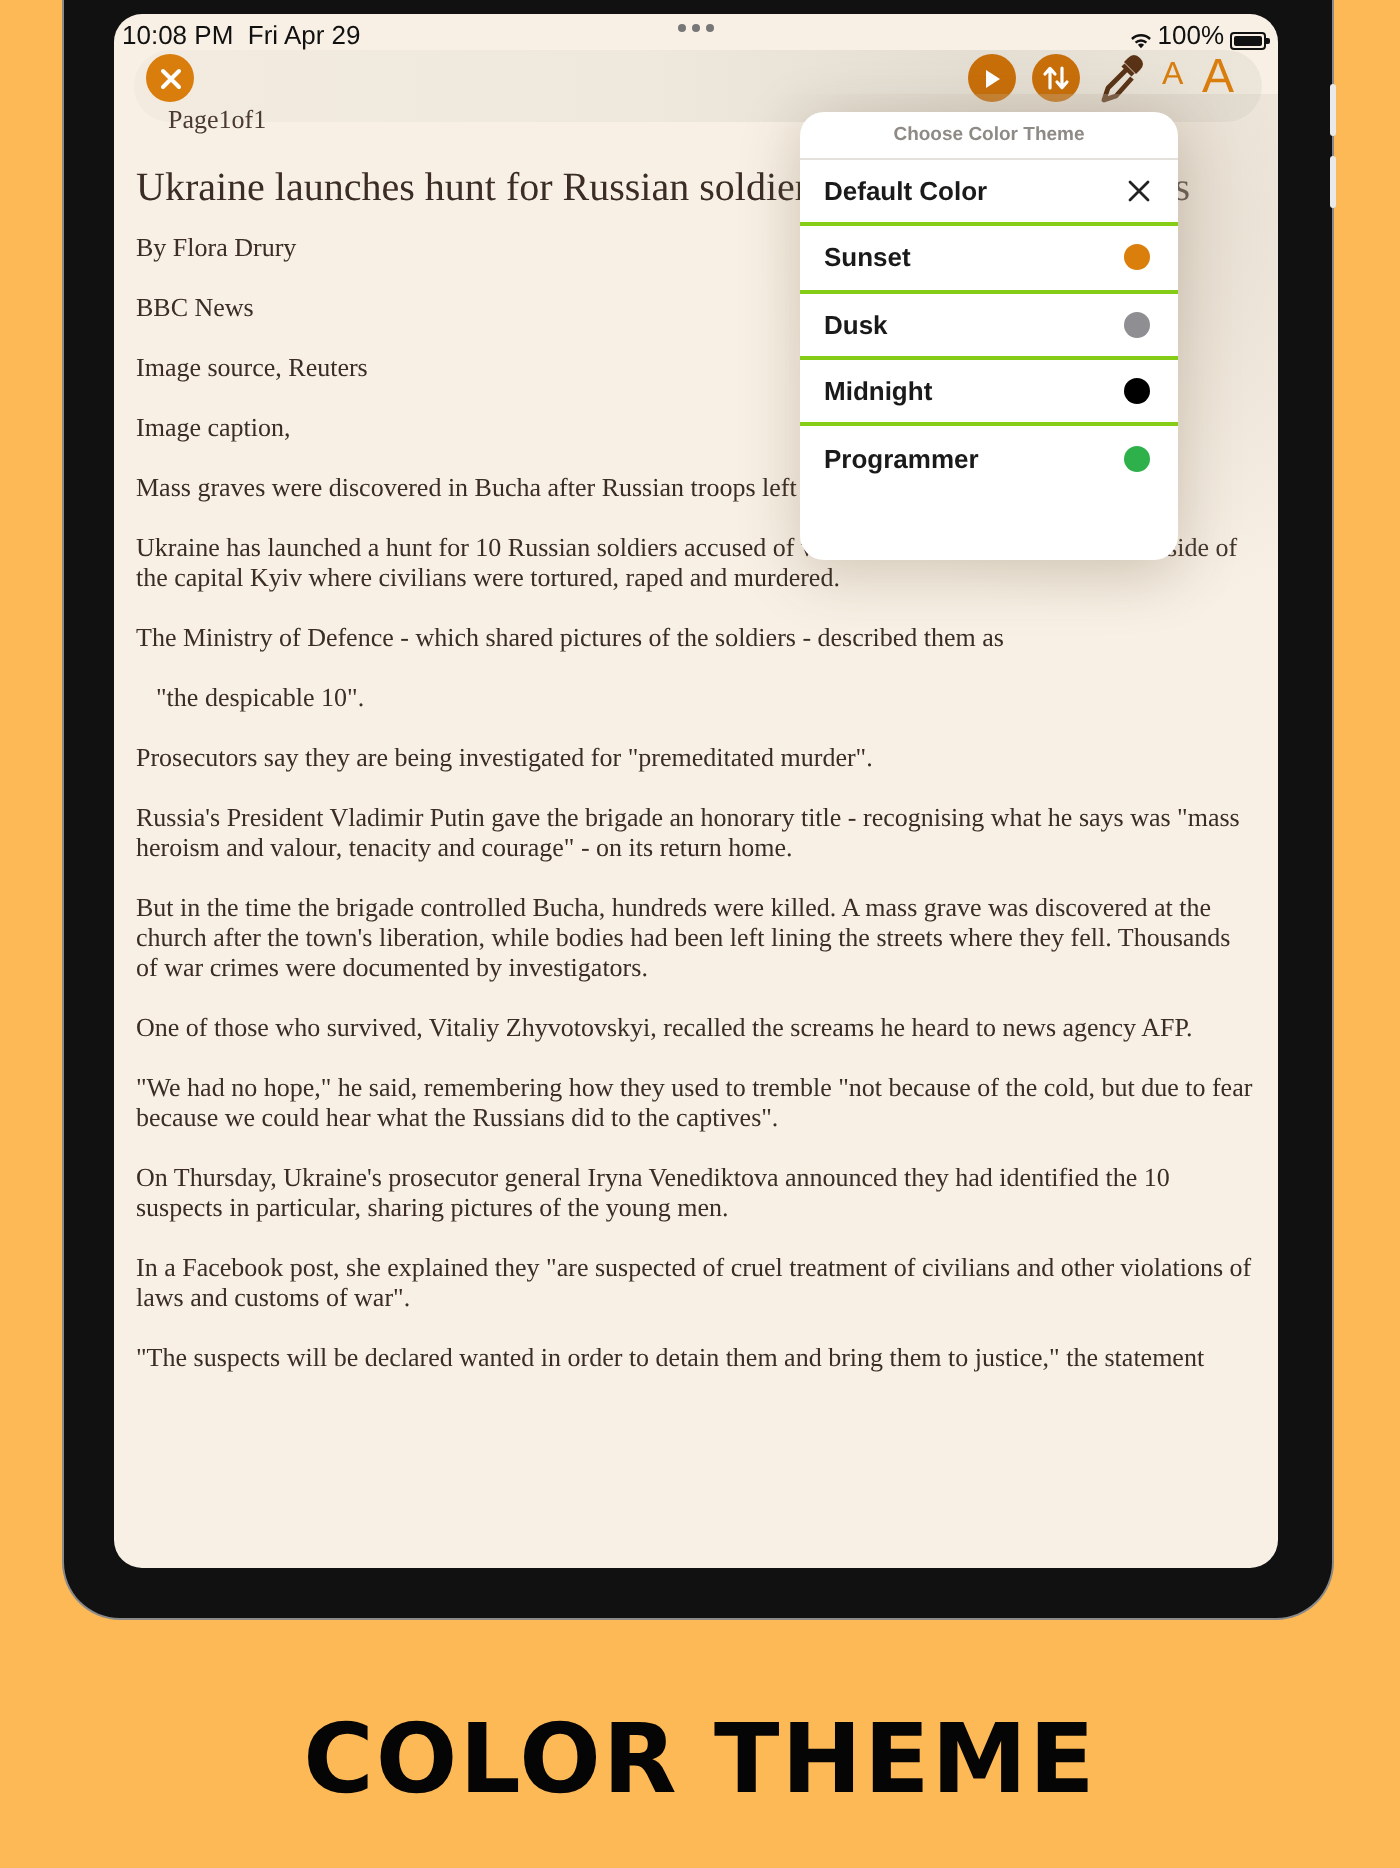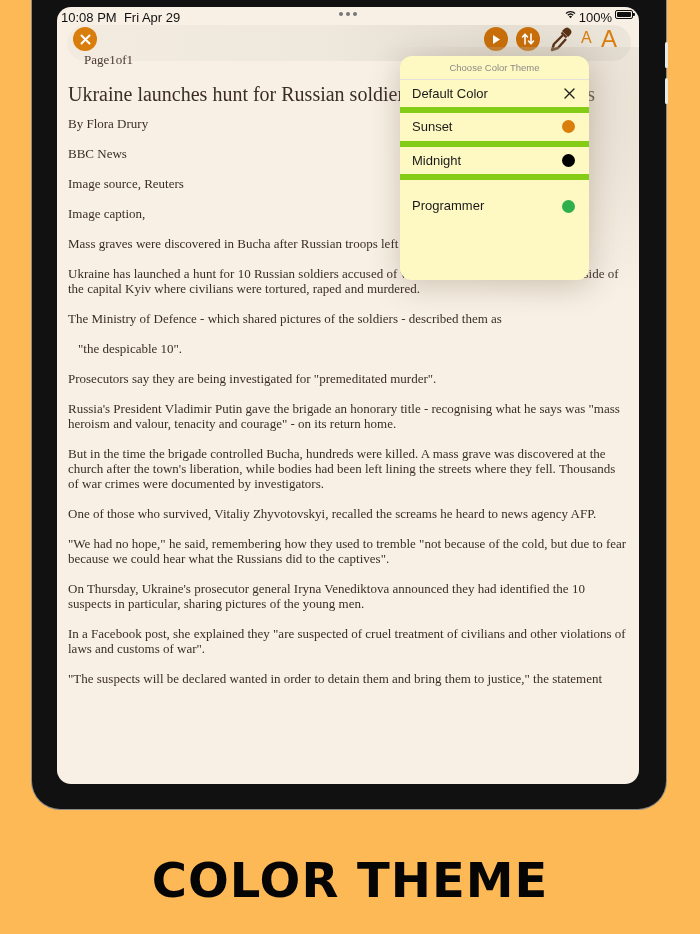--- a/index.html
+++ b/index.html
@@ -36,21 +36,21 @@
     position: absolute; left: 0; top: 0; width: 100%; height: 18px;
     font-size: 13px; color: #111;
     font-family: "Liberation Sans", sans-serif;
   }
   .status-time { position: absolute; left: 4px; top: 3px; }
   .status-dots {
     position: absolute; left: 282px; top: 5px;
     display: flex; gap: 3px;
   }
   .status-dots span { width: 4px; height: 4px; border-radius: 50%; background: #777; display:block; }
-  .status-right { position: absolute; right: 6px; top: 3px; display: flex; align-items: flex-start; gap: 3px; }
+  .status-right { position: absolute; right: 6px; top: 3px; display: flex; align-items: flex-end; gap: 3px; }
   .battery {
     width: 18px; height: 9px; border: 1px solid #111; border-radius: 2px; padding: 1px; position: relative;
   }
   .battery::after { content:""; position:absolute; right:-3px; top:2px; width:2px; height:3px; background:#111; border-radius:0 1px 1px 0; }
   .battery-fill { width: 100%; height: 100%; background: #111; border-radius: 1px; }
 
   .toolbar {
     position: absolute; left: 10px; top: 18px; width: 564px; height: 36px;
     border-radius: 18px;
     background: linear-gradient(90deg, #F3EBDF 0%, #EEE8DD 45%, #E3DDD2 75%, #EBE5DA 100%);
@@ -83,38 +83,39 @@
   }
   .article p.indent { padding-left: 10px; }
   .fade-shadow {
     position: absolute; left: 290px; top: 40px; width: 300px; height: 300px;
     background: radial-gradient(ellipse at 70% 20%, rgba(200,190,175,0.45) 0%, rgba(200,190,175,0) 60%);
     pointer-events: none;
   }
 
   .popover {
     position: absolute; left: 343px; top: 49px; width: 189px; height: 224px;
-    background: #fef9c3;
+    background: #ffffff;
     border-radius: 12px;
     box-shadow: 0 6px 30px rgba(90,70,40,0.25);
     overflow: hidden;
     font-family: "Liberation Sans", sans-serif;
+    font-weight: bold;
   }
   .popover-title {
     height: 24px; line-height: 24px; text-align: center;
     font-size: 9.5px; color: #8e8a86;
     border-bottom: 1px solid #e4e0db;
   }
   .theme-row {
     height: 33.3px; display: flex; align-items: center; justify-content: space-between;
     padding: 0 14px 0 12px;
-    border-bottom: 6px solid #84cc16;
+    border-bottom: 2px solid #84cc16;
     font-size: 13px; color: #1a1a1a;
   }
-  .theme-row:last-child { border-bottom: none; align-items: flex-end; }
+  .theme-row:last-child { border-bottom: none; }
   .swatch { width: 13px; height: 13px; border-radius: 50%; }
 
   .caption {
     position: absolute; left: 0; top: 852px; width: 700px; text-align: center;
     font-family: "DejaVu Sans", sans-serif; font-weight: bold; font-size: 48px;
     letter-spacing: 1px; color: #050505;
   }
 </style>
 </head>
 <body>
@@ -202,20 +203,24 @@
       <span>Default Color</span>
       <svg width="11" height="11" viewBox="0 0 11 11">
           <path d="M1 1 L10 10 M10 1 L1 10" stroke="#222" stroke-width="1.4" stroke-linecap="round"></path>
         </svg>
     </div>
     <div class="theme-row">
       <span>Sunset</span>
       <span class="swatch" style="background:#DA7F0C;"></span>
     </div>
     <div class="theme-row">
+      <span>Dusk</span>
+      <span class="swatch" style="background:#8E8E93;"></span>
+    </div>
+    <div class="theme-row">
       <span>Midnight</span>
       <span class="swatch" style="background:#000000;"></span>
     </div>
     <div class="theme-row">
       <span>Programmer</span>
       <span class="swatch" style="background:#2EB14B;"></span>
     </div>
   </div>
 </div>
 

